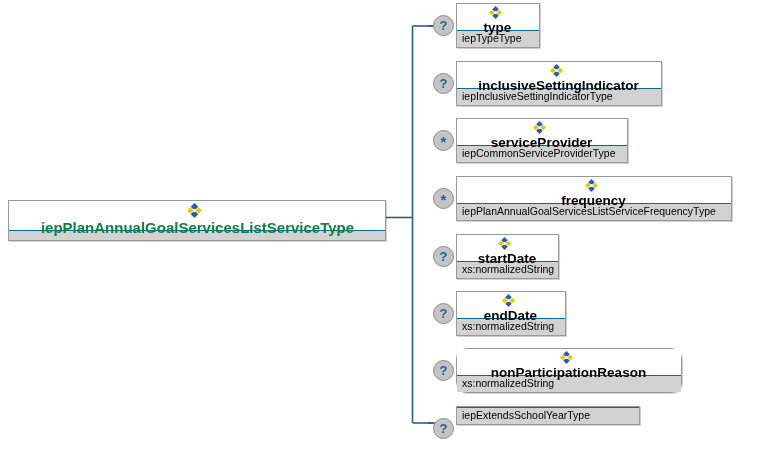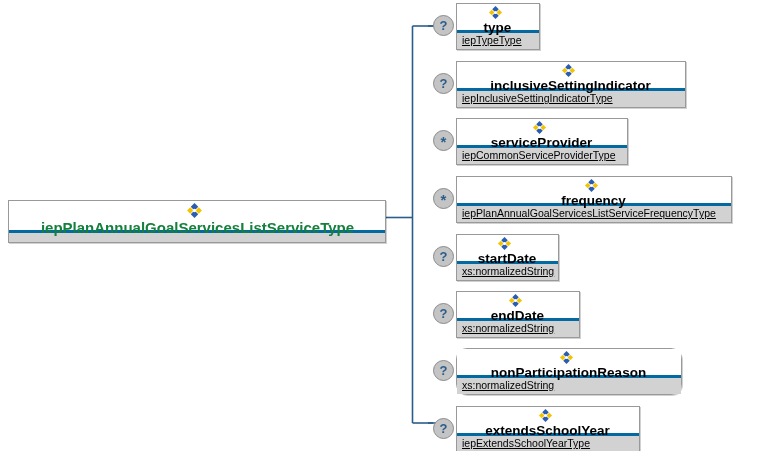--- a/index.html
+++ b/index.html
@@ -42,25 +42,24 @@
   .node .name-row {
     display: flex;
     align-items: center;
     background: #ffffff;
     padding: 1px 5px 1px 4px;
     white-space: nowrap;
     flex-direction: column;
   }
   .node .type-row {
     background: #d2d2d2;
-    border-top: 3px solid #0369a1;
+    border-top: 1px solid #0369a1;
     padding: 0px 5px 1px 5px;
     white-space: nowrap;
     color: #000000;
-    text-decoration: underline;
   }
 
   
   .elem-icon {
     width: 15px;
     height: 15px;
     flex: 0 0 15px;
     margin-right: 5px;
     display: block;
   }
@@ -165,21 +164,21 @@
             <polygon points="12,5 15,8 12,11 9,8" fill="#f2c300"></polygon>
             <polygon points="4,5 7,8 4,11 1,8" fill="#f2c300"></polygon>
             <polygon points="8,8 11.5,11.5 8,15 4.5,11.5" fill="#2a5db0"></polygon>
             <circle cx="8" cy="8" r="1.6" fill="#ffffff"></circle>
           </svg>
           <span>type</span>
         </div>
         <div class="type-row">iepTypeType</div>
       </div>
       <div class="marker" style="left: 433px; top: 73px;">?</div>
-      <div class="node child-node" style="left: 456px; top: 61px; width: 230px;">
+      <div class="node child-node" style="left: 456px; top: 61px; width: 206px;">
         <div class="name-row">
           <svg class="elem-icon" viewBox="0 0 16 16">
             <polygon points="8,1 11.5,4.5 8,8 4.5,4.5" fill="#2a5db0"></polygon>
             <polygon points="12,5 15,8 12,11 9,8" fill="#f2c300"></polygon>
             <polygon points="4,5 7,8 4,11 1,8" fill="#f2c300"></polygon>
             <polygon points="8,8 11.5,11.5 8,15 4.5,11.5" fill="#2a5db0"></polygon>
             <circle cx="8" cy="8" r="1.6" fill="#ffffff"></circle>
           </svg>
           <span>inclusiveSettingIndicator</span>
         </div>
@@ -221,21 +220,21 @@
             <polygon points="12,5 15,8 12,11 9,8" fill="#f2c300"></polygon>
             <polygon points="4,5 7,8 4,11 1,8" fill="#f2c300"></polygon>
             <polygon points="8,8 11.5,11.5 8,15 4.5,11.5" fill="#2a5db0"></polygon>
             <circle cx="8" cy="8" r="1.6" fill="#ffffff"></circle>
           </svg>
           <span>startDate</span>
         </div>
         <div class="type-row">xs:normalizedString</div>
       </div>
       <div class="marker" style="left: 433px; top: 303px;">?</div>
-      <div class="node child-node" style="left: 456px; top: 291px; width: 124px;">
+      <div class="node child-node" style="left: 456px; top: 291px; width: 110px;">
         <div class="name-row">
           <svg class="elem-icon" viewBox="0 0 16 16">
             <polygon points="8,1 11.5,4.5 8,8 4.5,4.5" fill="#2a5db0"></polygon>
             <polygon points="12,5 15,8 12,11 9,8" fill="#f2c300"></polygon>
             <polygon points="4,5 7,8 4,11 1,8" fill="#f2c300"></polygon>
             <polygon points="8,8 11.5,11.5 8,15 4.5,11.5" fill="#2a5db0"></polygon>
             <circle cx="8" cy="8" r="1.6" fill="#ffffff"></circle>
           </svg>
           <span>endDate</span>
         </div>
@@ -250,27 +249,17 @@
             <polygon points="4,5 7,8 4,11 1,8" fill="#f2c300"></polygon>
             <polygon points="8,8 11.5,11.5 8,15 4.5,11.5" fill="#2a5db0"></polygon>
             <circle cx="8" cy="8" r="1.6" fill="#ffffff"></circle>
           </svg>
           <span>nonParticipationReason</span>
         </div>
         <div class="type-row">xs:normalizedString</div>
       </div>
       <div class="marker" style="left: 433px; top: 418px;">?</div>
       <div class="node child-node" style="left: 456px; top: 406px; width: 184px;">
-        <div class="name-row">
-          <svg class="elem-icon" viewBox="0 0 16 16">
-            <polygon points="8,1 11.5,4.5 8,8 4.5,4.5" fill="#2a5db0"></polygon>
-            <polygon points="12,5 15,8 12,11 9,8" fill="#f2c300"></polygon>
-            <polygon points="4,5 7,8 4,11 1,8" fill="#f2c300"></polygon>
-            <polygon points="8,8 11.5,11.5 8,15 4.5,11.5" fill="#2a5db0"></polygon>
-            <circle cx="8" cy="8" r="1.6" fill="#ffffff"></circle>
-          </svg>
-          <span>extendsSchoolYear</span>
-        </div>
         <div class="type-row">iepExtendsSchoolYearType</div>
       </div>
     </div>
 
 </div>
 
 </body></html>

